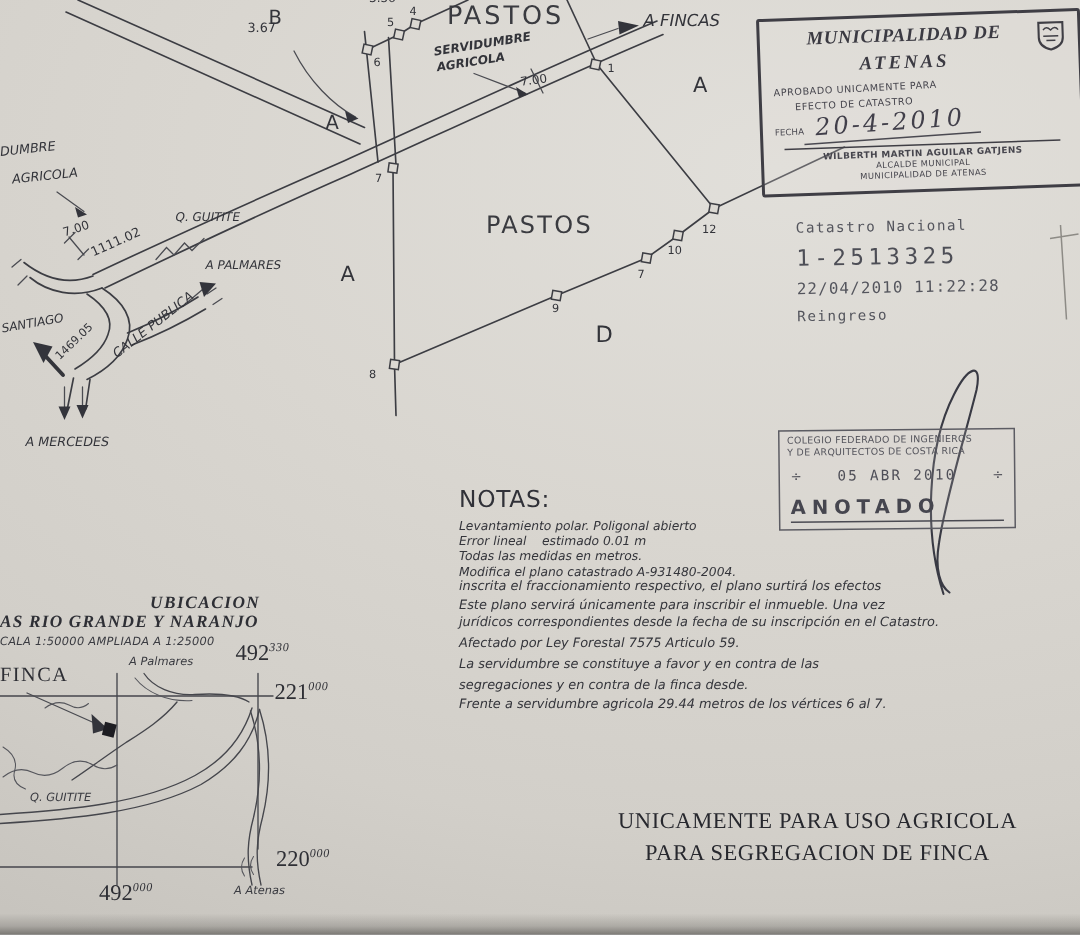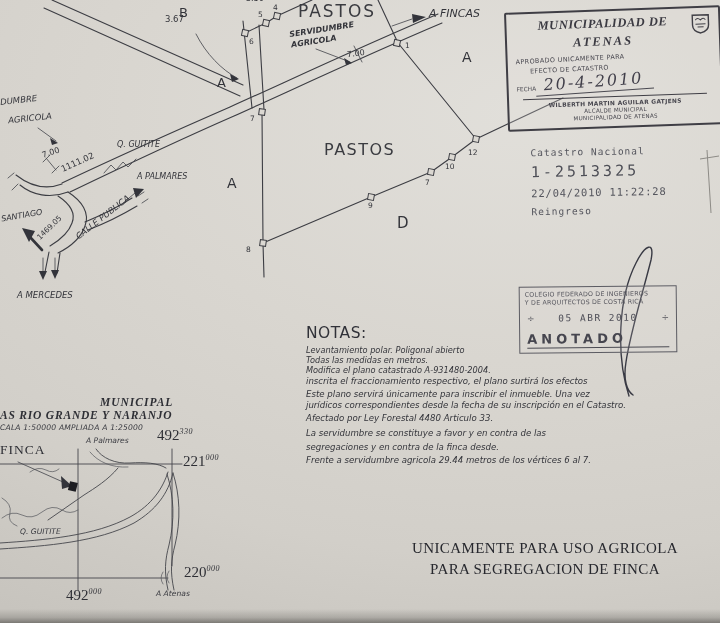--- a/index.html
+++ b/index.html
@@ -231,32 +231,33 @@
       <span class="cfia-div">÷</span>
       <span class="cfia-d">05 ABR 2010</span>
       <span class="cfia-div">÷</span>
     </div>
     <div class="cfia-anotado">ANOTADO</div>
   </div>
 
   <div class="notas">
     <div class="notas-title">NOTAS:</div>
     <div class="nl s" style="margin-top:3px;">Levantamiento polar. Poligonal abierto</div>
+    <div class="nl s">Error lineal&nbsp;&nbsp;&nbsp;&nbsp;estimado 0.01 m</div>
     <div class="nl s">Todas las medidas en metros.</div>
     <div class="nl s">Modifica el plano catastrado A-931480-2004.</div>
     <div class="nl">inscrita el fraccionamiento respectivo, el plano surtirá los efectos</div>
     <div class="nl" style="margin-top:3px;">Este plano servirá únicamente para inscribir el inmueble. Una vez</div>
     <div class="nl">jurídicos correspondientes desde la fecha de su inscripción en el Catastro.</div>
-    <div class="nl" style="margin-top:3px;">Afectado por Ley Forestal 4480 Articulo 33.</div>
+    <div class="nl" style="margin-top:3px;">Afectado por Ley Forestal 7575 Articulo 59.</div>
     <div class="nl" style="margin-top:4px;">La servidumbre se constituye a favor y en contra de las</div>
     <div class="nl" style="margin-top:3px;">segregaciones y en contra de la finca desde.</div>
     <div class="nl" style="margin-top:3px;">Frente a servidumbre agricola 29.44 metros de los vértices 6 al 7.</div>
   </div>
 
-  <div class="lbl ubi ubi-title" style="left:100px;top:397px;">MUNICIPAL</div>
+  <div class="lbl ubi ubi-title" style="left:100px;top:397px;">UBICACION</div>
   <div class="lbl ubi ubi-sheets" style="left:0px;top:410px;">AS RIO GRANDE Y NARANJO</div>
   <div class="lbl ubi ubi-scale" style="left:0px;top:424px;">CALA 1:50000 AMPLIADA A 1:25000</div>
   <div class="coord" style="left:157px;top:427px;"><span>492</span><sup>330</sup></div>
   <div class="lbl ubi ubi-finca" style="left:0px;top:443px;">FINCA</div>
   <div class="lbl ubi smallit" style="left:86px;top:437px;">A Palmares</div>
   <div class="coord" style="left:183px;top:453px;"><span>221</span><sup>000</sup></div>
   <div class="lbl ubi smallit" style="left:20px;top:528px;">Q. GUITITE</div>
   <div class="coord" style="left:184px;top:564px;"><span>220</span><sup>000</sup></div>
   <div class="coord" style="left:66px;top:587px;"><span>492</span><sup>000</sup></div>
   <div class="lbl ubi smallit" style="left:156px;top:590px;">A Atenas</div>

